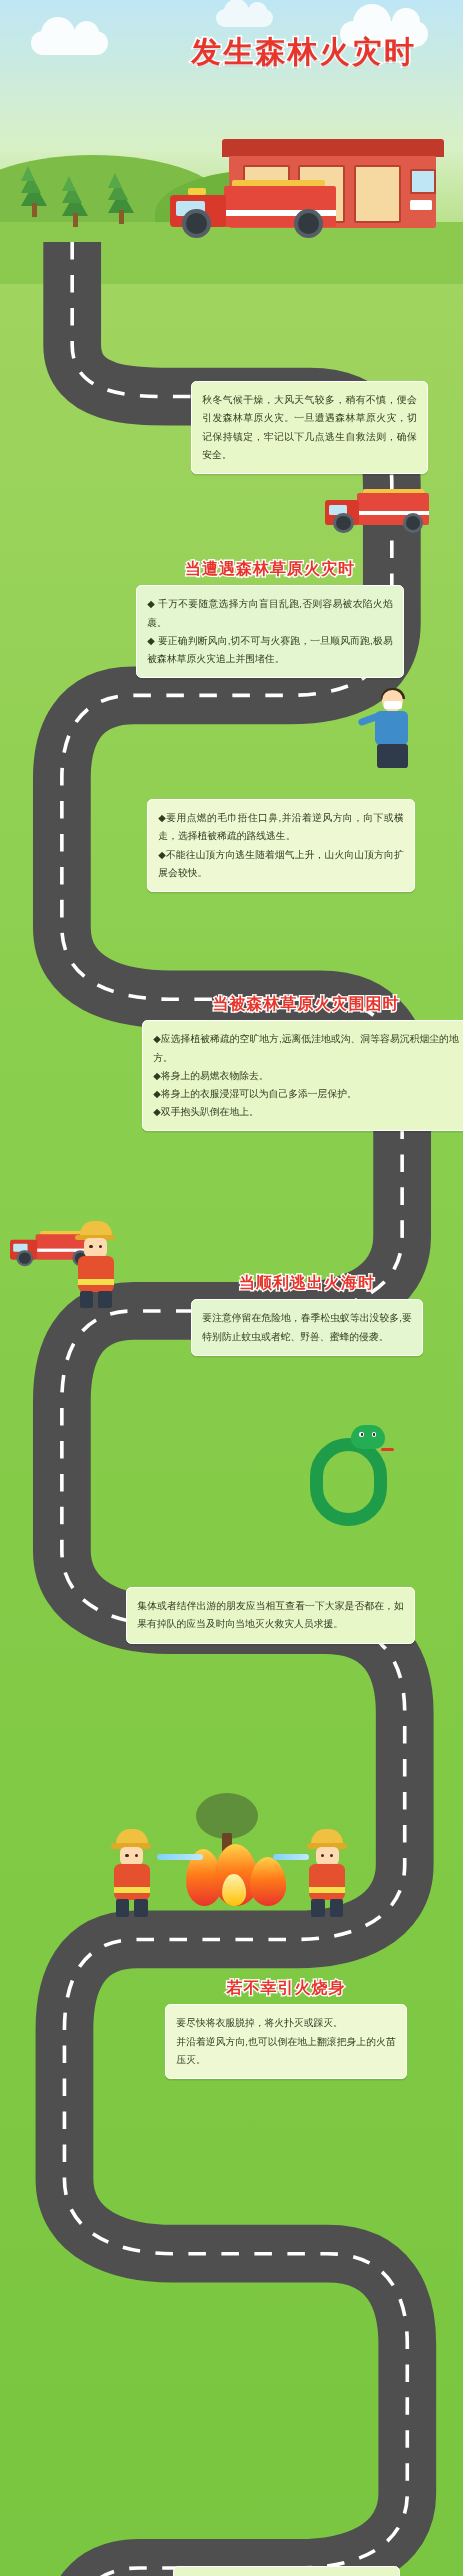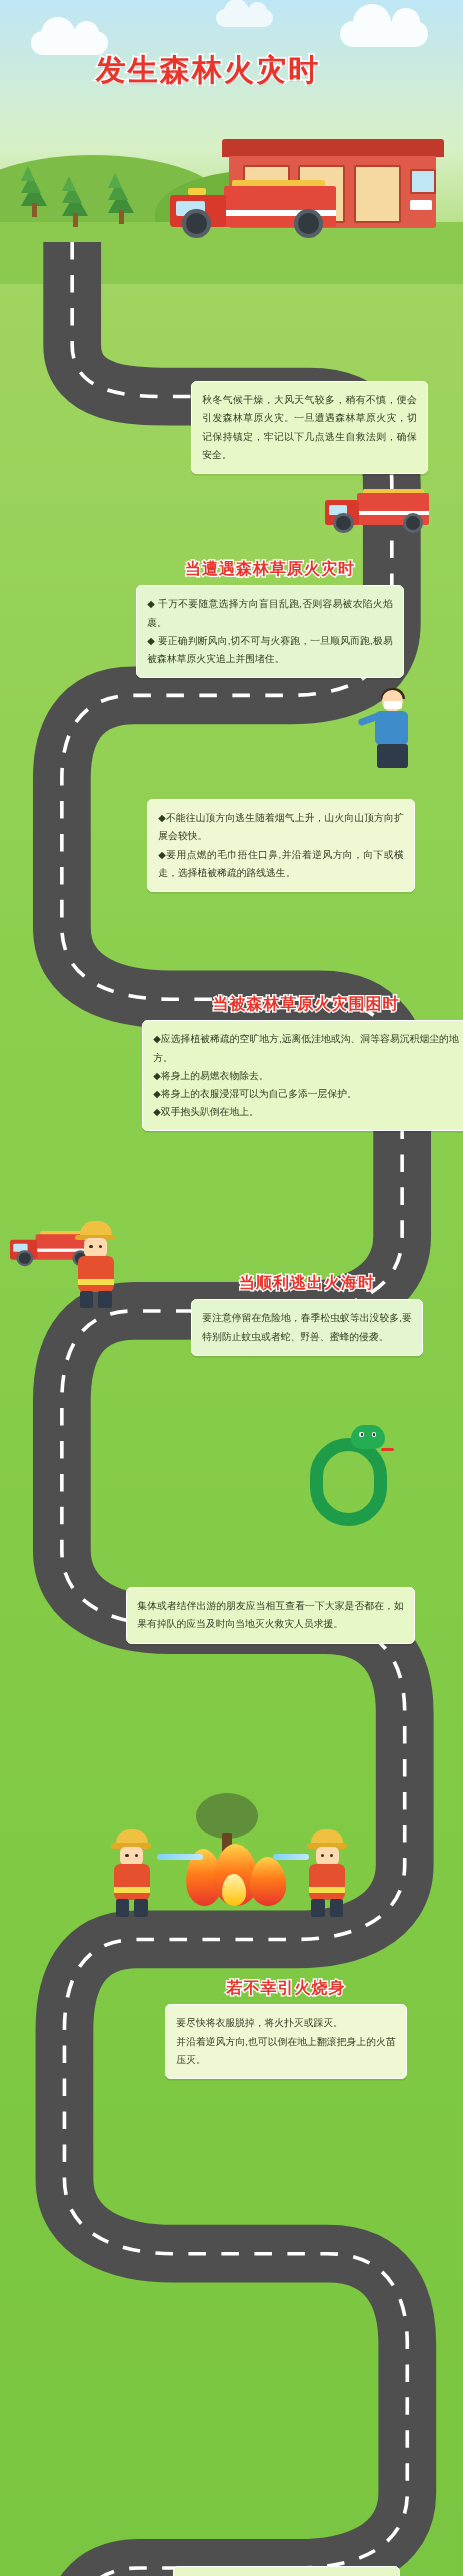--- a/index.html
+++ b/index.html
@@ -31,21 +31,21 @@
   .c1:before{width:34px;height:34px;left:10.3px;top:-14.4px;}
   .c1:after{width:25px;height:25px;left:43px;top:-10.3px;}
   .c2{left:340px;top:20.6px;width:88px;height:26px;}
   .c2:before{width:38px;height:38px;left:13.4px;top:-16.5px;}
   .c2:after{width:28px;height:28px;left:52px;top:-12.4px;}
   .c3{left:216px;top:9.3px;width:57px;height:17.5px;opacity:.75;}
   .c3:before{width:25px;height:25px;left:8.2px;top:-10.3px;}
   .c3:after{width:18.5px;height:18.5px;left:32px;top:-7.2px;}
 
   .title-wrap{
-    position:absolute;left:0;top:50px;width:416px;text-align:center;z-index:6;
+    position:absolute;left:0;top:32px;width:416px;text-align:right;z-index:6;
   }
   .title-line{
     font-size:30px;font-weight:bold;letter-spacing:2.1px;
     color:#e8352c;
     -webkit-text-stroke:3.1px #ffffff;
     paint-order:stroke fill;
     text-shadow:0 2.1px 0 rgba(0,0,0,.12);
     line-height:1.35;
   }
 
@@ -341,22 +341,22 @@
     <div class="hair"></div>
       <div class="head"></div>
       <div class="mask"></div>
     <div class="torso"></div>
       <div class="arm"></div>
       <div class="legs"></div>
   </div>
 
   <div class="block" style="left:111px;top:799px;width:268px;">
     <div class="card pale">
+      <div>◆要用点燃的毛巾捂住口鼻,并沿着逆风方向，向下或横走，选择植被稀疏的路线逃生。</div>
       <div>◆不能往山顶方向逃生随着烟气上升，山火向山顶方向扩展会较快。</div>
-      <div>◆要用点燃的毛巾捂住口鼻,并沿着逆风方向，向下或横走，选择植被稀疏的路线逃生。</div>
     </div>
   </div>
 
   <div class="block" style="left:106px;top:994px;width:328px;">
     <div class="heading">当被森林草原火灾围困时</div>
     <div class="card">
       <div>◆应选择植被稀疏的空旷地方,远离低洼地或沟、洞等容易沉积烟尘的地方。</div>
       <div>◆将身上的易燃衣物除去。</div>
       <div>◆将身上的衣服浸湿可以为自己多添一层保护。</div>
       <div>◆双手抱头趴倒在地上。</div>

